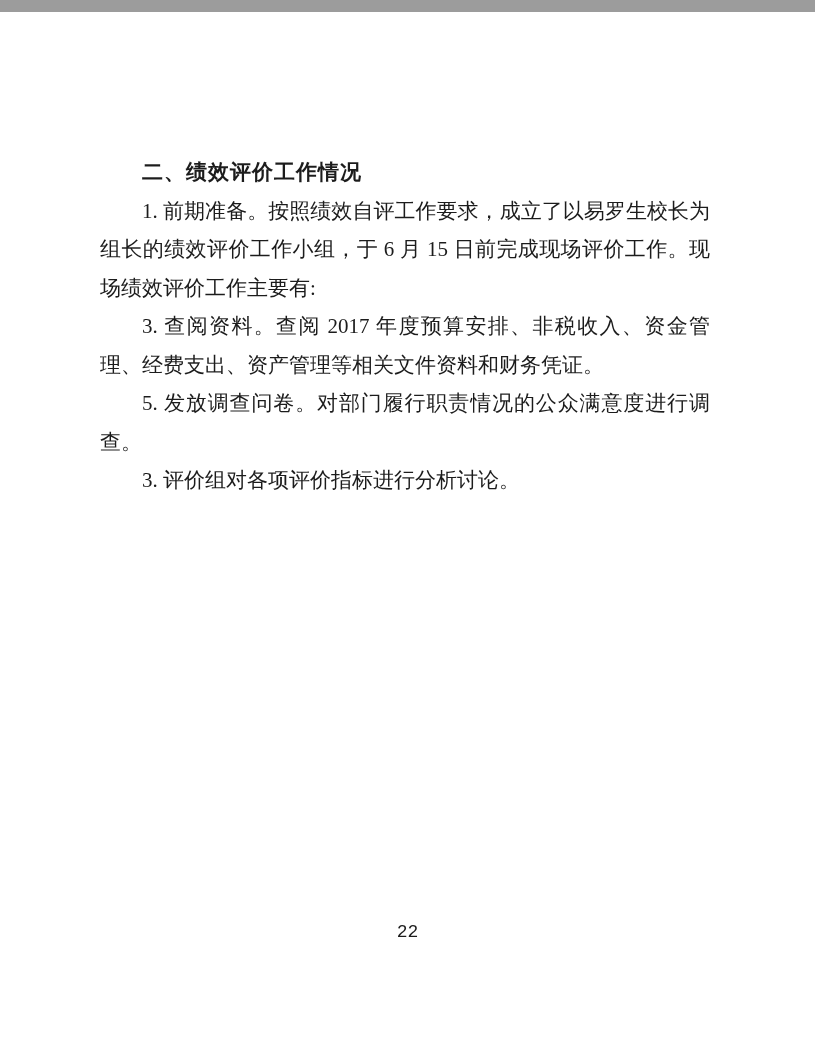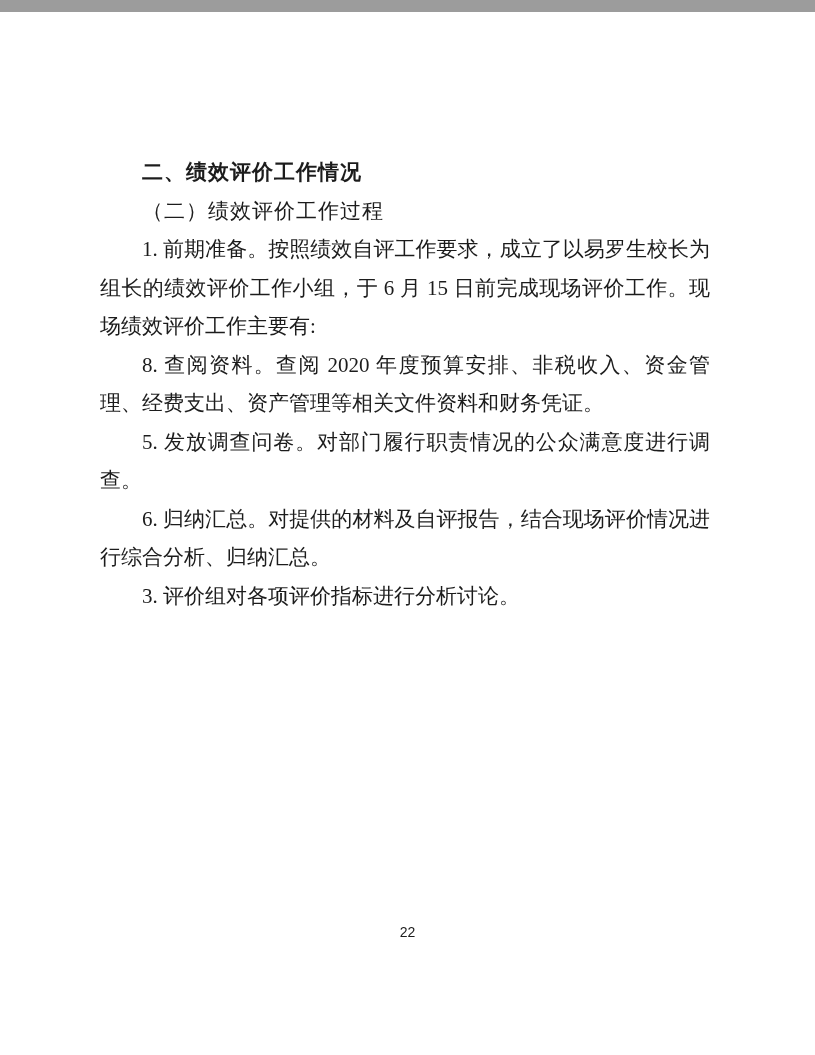--- a/index.html
+++ b/index.html
@@ -40,33 +40,31 @@
   }
   .subheading {
     letter-spacing: 1px;
   }
   .page-number {
     position: absolute;
     top: 910px;
     left: 0;
     width: 100%;
     text-align: center;
-    font-size: 14px;
+    font-size: 18px;
     line-height: 20px;
-    font-family: Liberation Sans, sans-serif;
+    font-family: Liberation Mono, monospace;
     color: #1c1c1c;
   }
 </style>
 </head>
 <body>
 
 <div class="page">
   <div class="content">
     <p class="heading">二、绩效评价工作情况</p>
-    <p class="subheading">（二）绩效评价工作过程</p>
     <p>1. 前期准备。按照绩效自评工作要求，成立了以易罗生校长为组长的绩效评价工作小组，于 6 月 15 日前完成现场评价工作。现场绩效评价工作主要有:</p>
-    <p>8. 查阅资料。查阅 2020 年度预算安排、非税收入、资金管理、经费支出、资产管理等相关文件资料和财务凭证。</p>
+    <p>3. 查阅资料。查阅 2017 年度预算安排、非税收入、资金管理、经费支出、资产管理等相关文件资料和财务凭证。</p>
     <p>5. 发放调查问卷。对部门履行职责情况的公众满意度进行调查。</p>
-    <p>6. 归纳汇总。对提供的材料及自评报告，结合现场评价情况进行综合分析、归纳汇总。</p>
     <p>3. 评价组对各项评价指标进行分析讨论。</p>
   </div>
   <div class="page-number">22</div>
 </div>
 
 </body></html>

